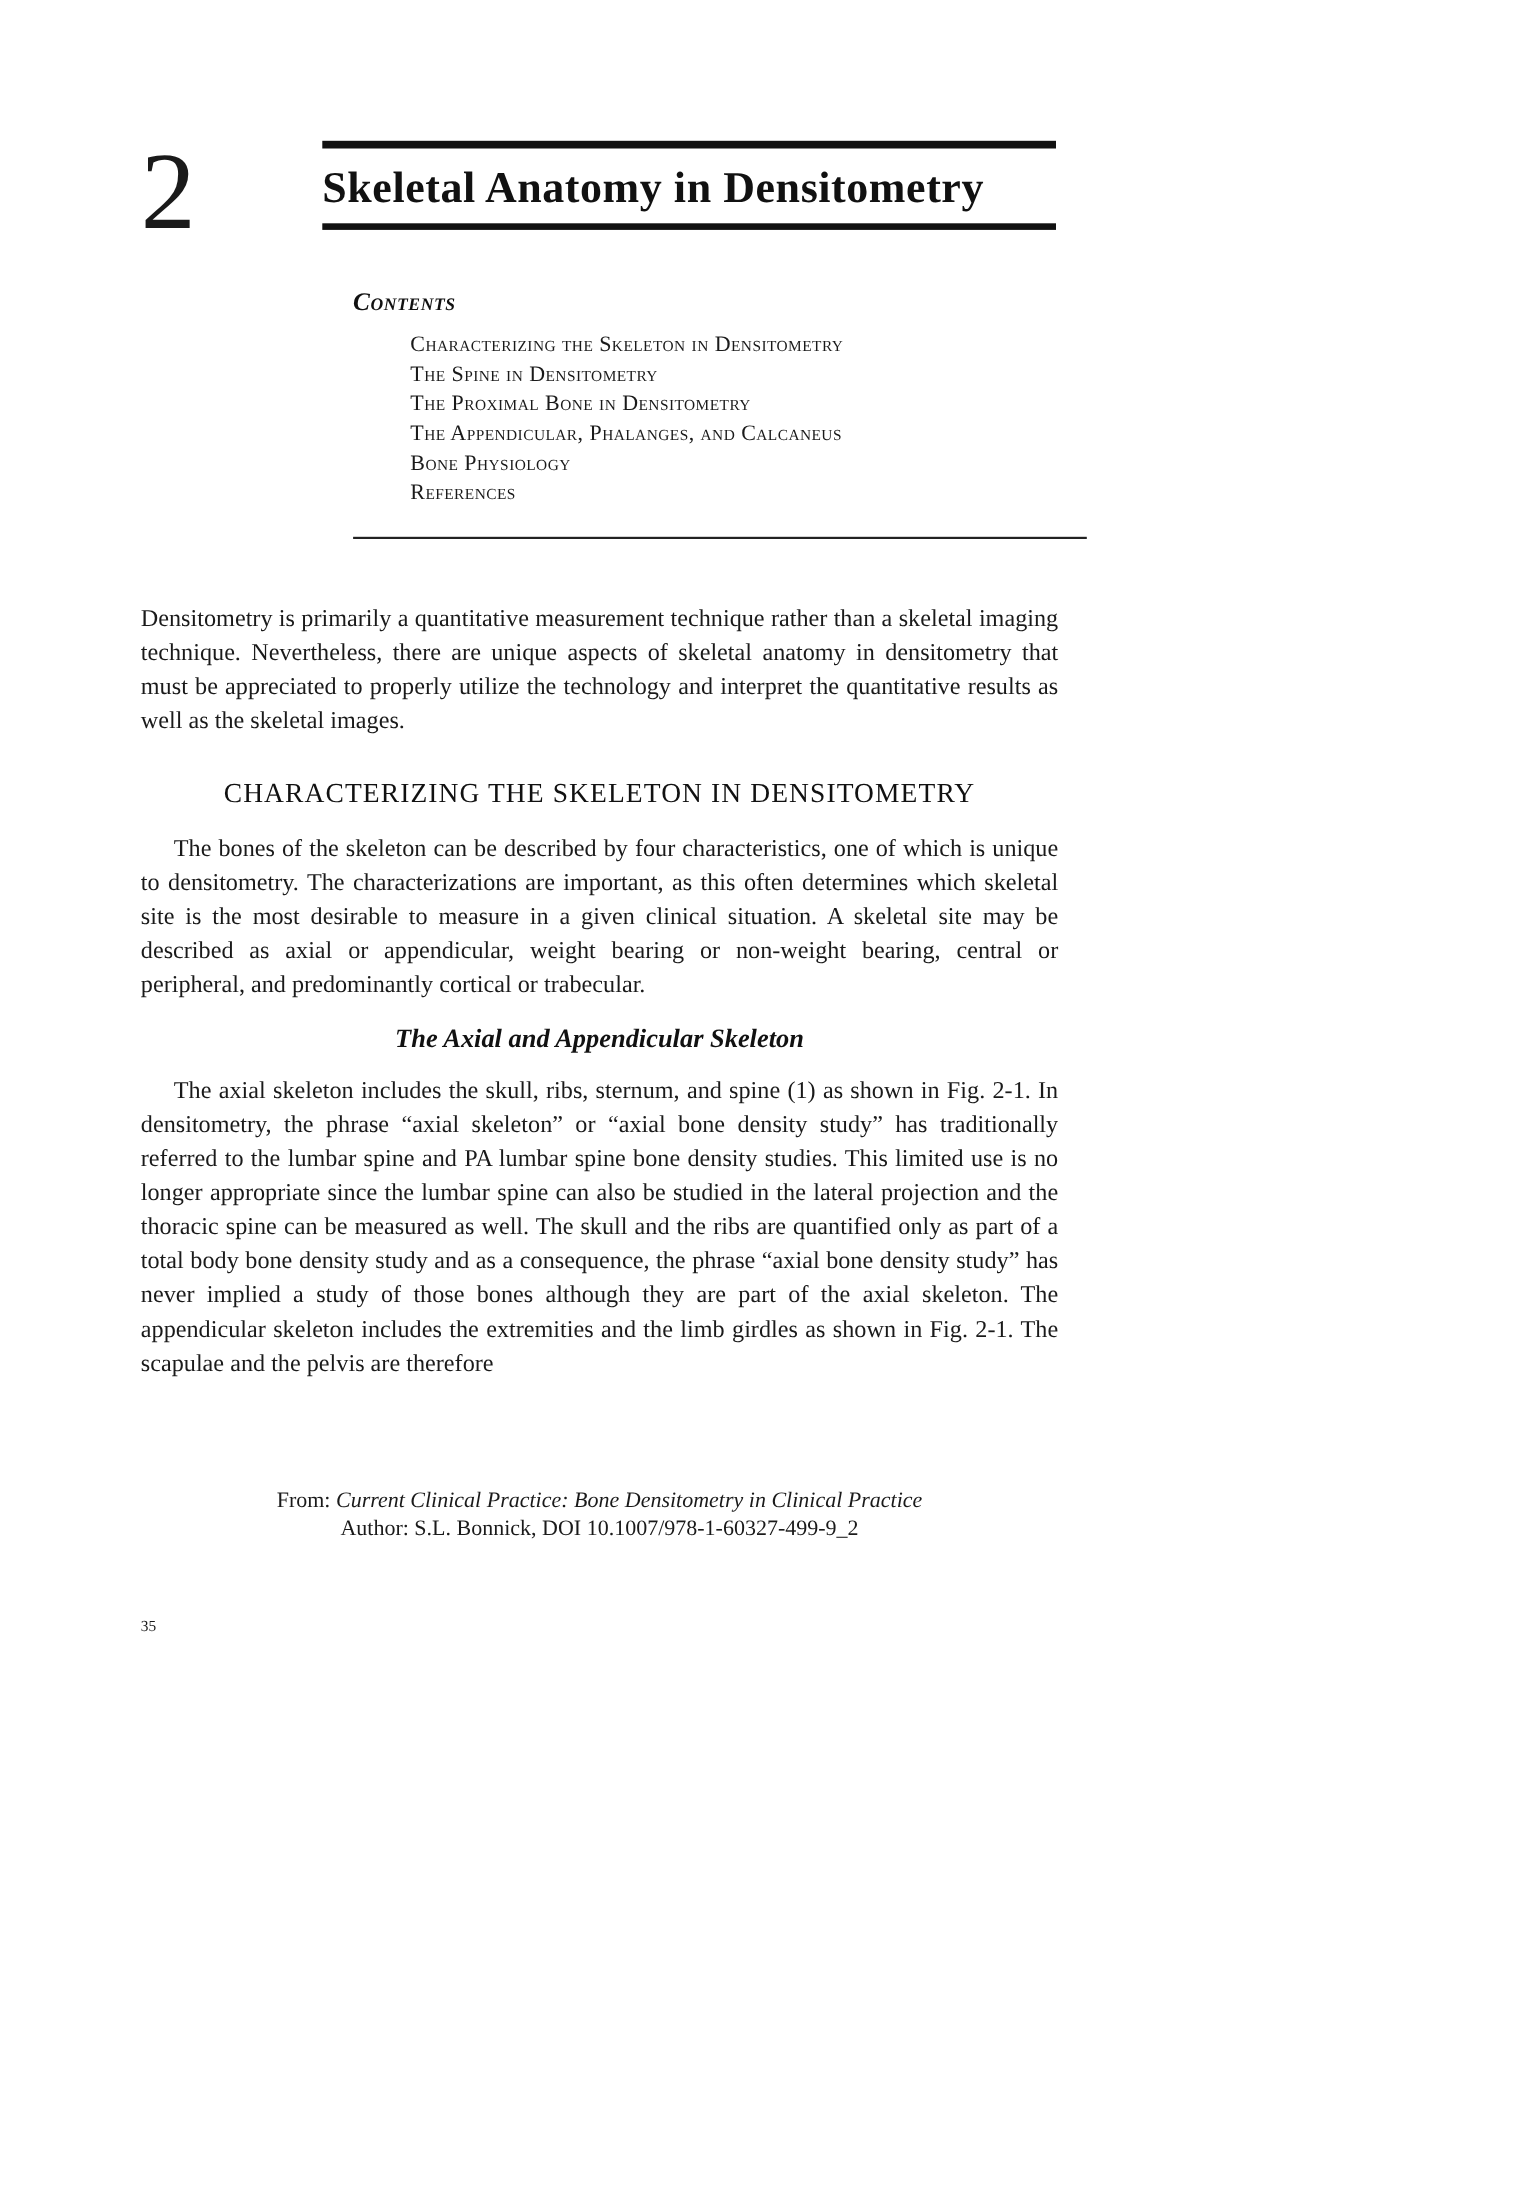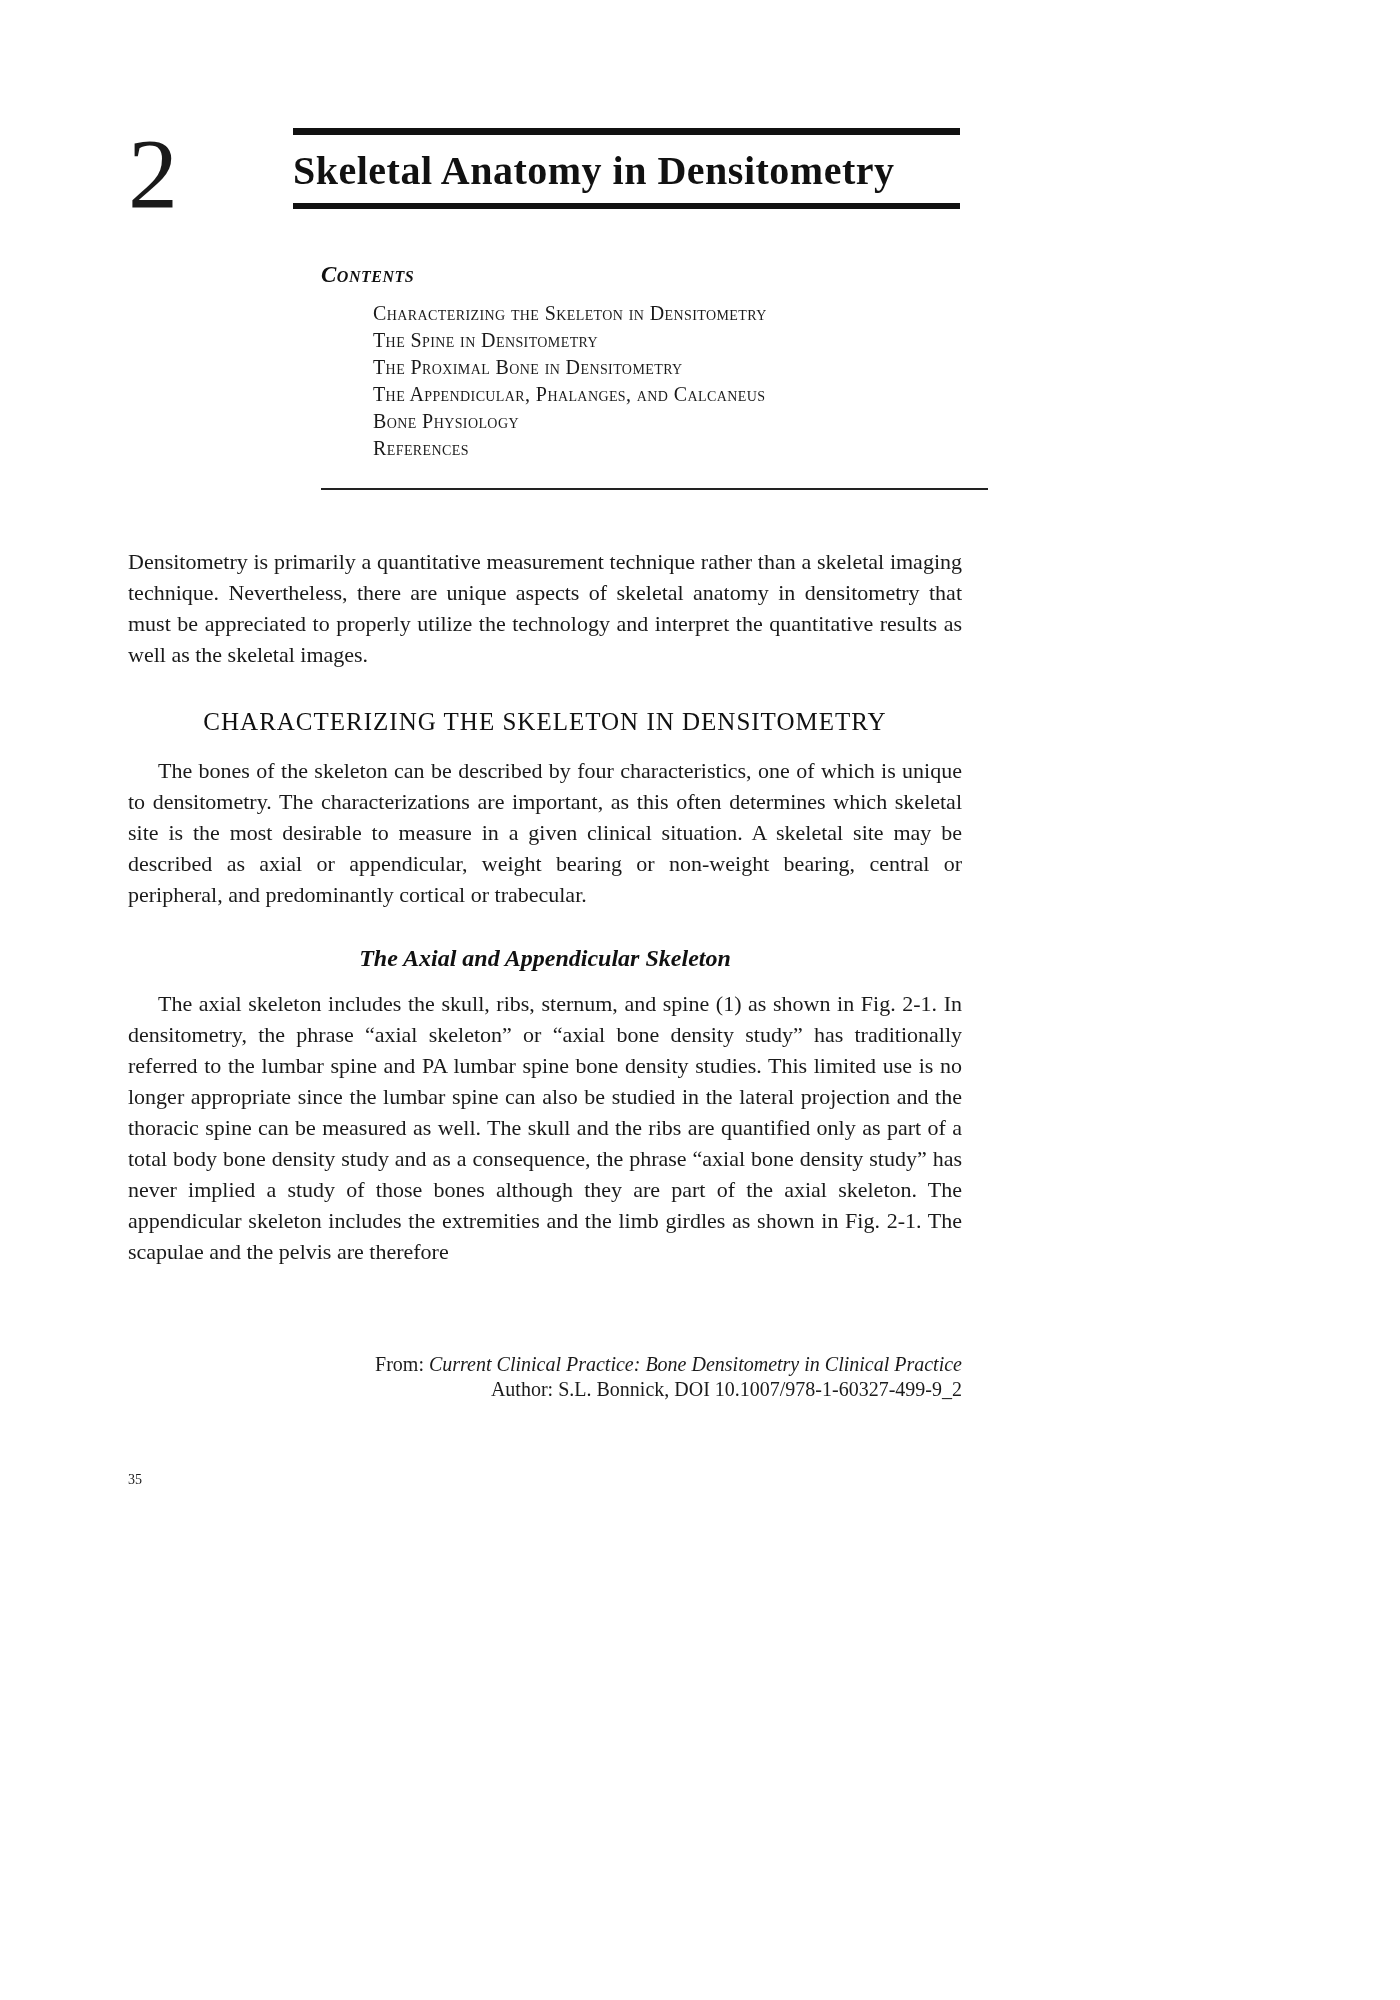--- a/index.html
+++ b/index.html
@@ -93,21 +93,21 @@
   .body-column {
     position: absolute;
     left: 128px;
     width: 834px;
     font-size: 22px;
     line-height: 31px;
     text-align: justify;
   }
   .intro-paragraph { top: 546px; }
   .section-block   { top: 706px; }
-  .subsection-block{ top: 930px; margin-top: 13px; }
+  .subsection-block{ top: 930px; }
 
   .section-heading {
     margin: 0 0 18px 0;
     font-size: 25px;
     font-weight: 400;
     letter-spacing: 1px;
     text-align: center;
     color: #111111;
   }
   .subsection-heading {
@@ -124,21 +124,21 @@
   .para.indent {
     text-indent: 30px;
   }
 
   
   .footer-block {
     position: absolute;
     left: 128px;
     top: 1352px;
     width: 834px;
-    text-align: right;
+    text-align: center;
     font-size: 20px;
     line-height: 25px;
     color: #1a1a1a;
   }
   .footer-block .italic { font-style: italic; }
 
   .page-number {
     position: absolute;
     left: 128px;
     top: 1472px;

